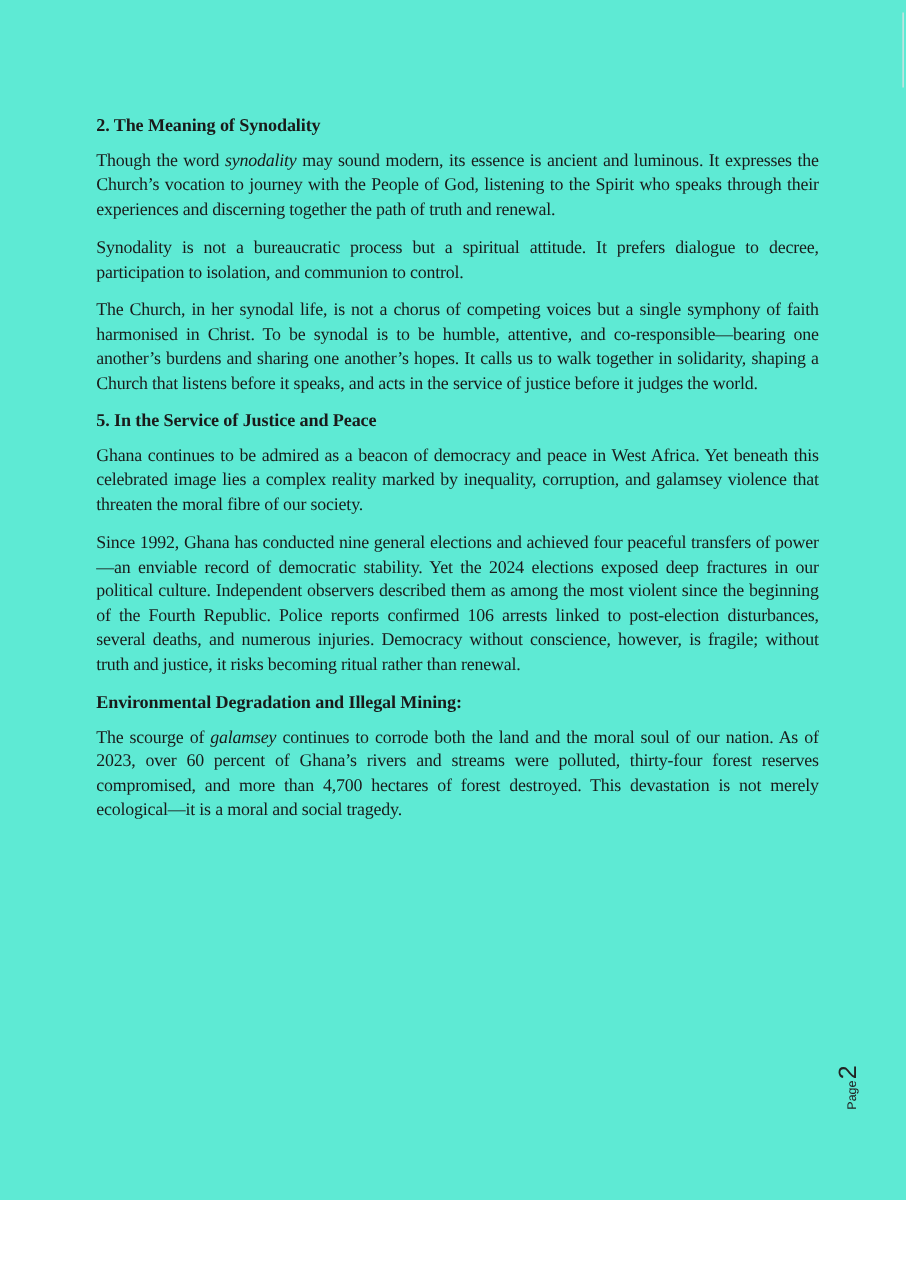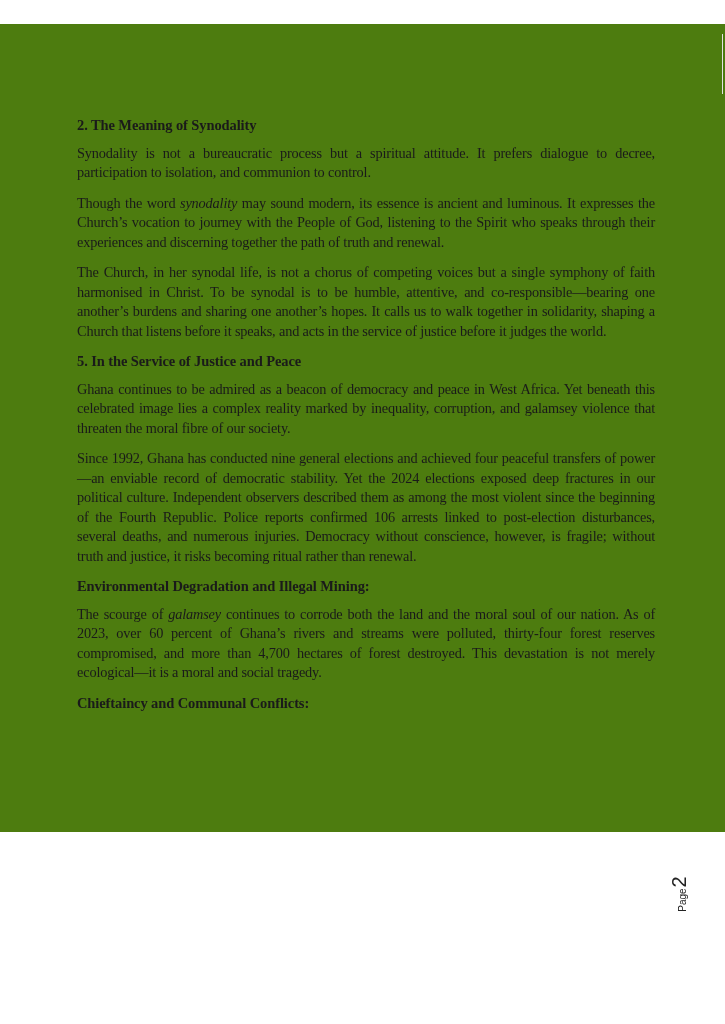--- a/index.html
+++ b/index.html
@@ -11,23 +11,22 @@
     width: 725px;
     height: 1024px;
     position: relative;
     overflow: hidden;
     font-family: "Liberation Serif", "DejaVu Serif", serif;
     color: #1a1a1a;
   }
   .page {
     position: absolute;
     left: 0; top: 0;
-    width: 725px; height: 808px;
-    background: #4d7c0f;
-    margin-top: 24px;
+    width: 725px; height: 960px;
+    background: #5eead4;
   }
   .content {
     position: absolute;
     left: 77px;
     top: 92px;
     width: 578px;
     font-size: 14.3px;
     line-height: 19.5px;
   }
   .heading {
@@ -71,40 +70,39 @@
 </head>
 <body>
 
 <div class="page">
   <div class="edge-mark"></div>
 
   <div class="content">
 
     <h2 class="heading">2. The Meaning of Synodality</h2>
 
+    <p class="para"><span>Though the word </span><span class="ital">synodality</span><span> may sound modern, its essence is ancient and luminous. It expresses the Church’s vocation to journey with the People of God, listening to the Spirit who speaks through their experiences and discerning together the path of truth and renewal.</span></p>
+
     <p class="para">Synodality is not a bureaucratic process but a spiritual attitude. It prefers dialogue to decree, participation to isolation, and communion to control.</p>
-
-    <p class="para"><span>Though the word </span><span class="ital">synodality</span><span> may sound modern, its essence is ancient and luminous. It expresses the Church’s vocation to journey with the People of God, listening to the Spirit who speaks through their experiences and discerning together the path of truth and renewal.</span></p>
 
     <p class="para">The Church, in her synodal life, is not a chorus of competing voices but a single symphony of faith harmonised in Christ. To be synodal is to be humble, attentive, and co-responsible—bearing one another’s burdens and sharing one another’s hopes. It calls us to walk together in solidarity, shaping a Church that listens before it speaks, and acts in the service of justice before it judges the world.</p>
 
     <h2 class="heading">5. In the Service of Justice and Peace</h2>
 
 
     <p class="para">Ghana continues to be admired as a beacon of democracy and peace in West Africa. Yet beneath this celebrated image lies a complex reality marked by inequality, corruption, and galamsey violence that threaten the moral fibre of our society.</p>
 
 
     <p class="para">Since 1992, Ghana has conducted nine general elections and achieved four peaceful transfers of power—an enviable record of democratic stability. Yet the 2024 elections exposed deep fractures in our political culture. Independent observers described them as among the most violent since the beginning of the Fourth Republic. Police reports confirmed 106 arrests linked to post-election disturbances, several deaths, and numerous injuries. Democracy without conscience, however, is fragile; without truth and justice, it risks becoming ritual rather than renewal.</p>
 
     <h3 class="heading">Environmental Degradation and Illegal Mining:</h3>
 
     <p class="para"><span>The scourge of </span><span class="ital">galamsey</span><span> continues to corrode both the land and the moral soul of our nation. As of 2023, over 60 percent of Ghana’s rivers and streams were polluted, thirty-four forest reserves compromised, and more than 4,700 hectares of forest destroyed. This devastation is not merely ecological—it is a moral and social tragedy.</span></p>
 
 
-    <h3 class="heading">Chieftaincy and Communal Conflicts:</h3>
 
   </div>
 
   <div class="page-number">
     <span class="lbl">Page</span>
     <span class="num">2</span>
   </div>
 </div>
 
 </body></html>

